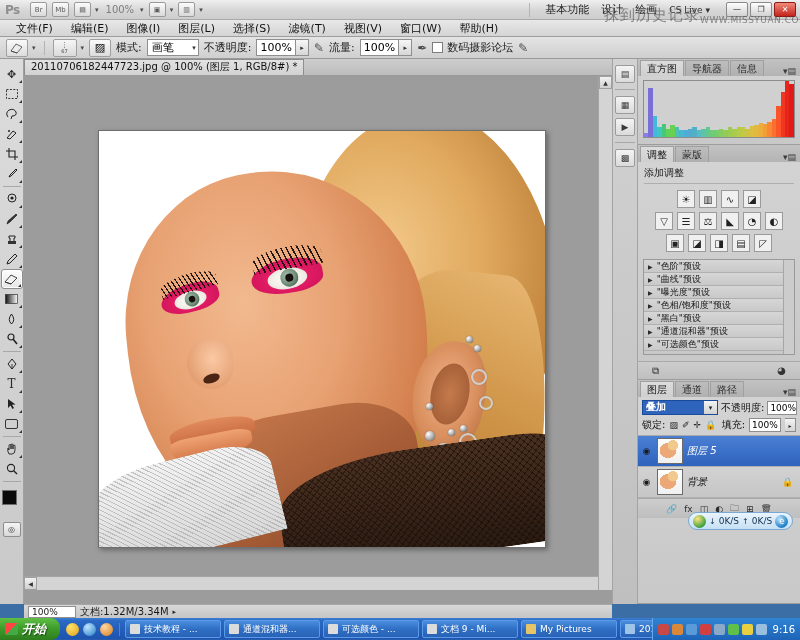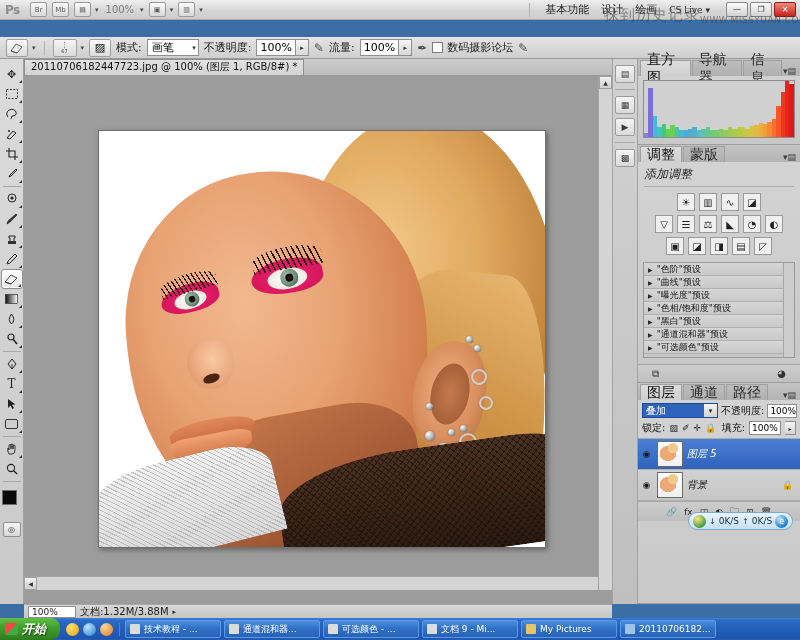--- a/index.html
+++ b/index.html
@@ -318,40 +318,40 @@
     position: absolute; left: 638px; top: 59px; width: 162px; height: 545px;
     background: #b8b8b8; display: flex; flex-direction: column;
   }
   .panel { background: linear-gradient(#d4d4d4, #c8c8c8); border-bottom: 1px solid #9d9d9d; }
   .panel-tabs {
     height: 17px; display: flex; align-items: flex-end;
     background: linear-gradient(#c2c2c2, #b4b4b4);
     padding-left: 2px;
   }
   .ptab {
-    height: 16px; padding: 0 6px; font-size: 14px; color: #2c2c2c;
+    height: 16px; padding: 0 6px; font-size: 10px; color: #2c2c2c;
     display: flex; align-items: center;
     background: linear-gradient(#bdbdbd, #b0b0b0);
     border: 1px solid #a0a0a0; border-bottom: none; margin-right: 1px;
   }
   .ptab.active {
     background: linear-gradient(#dcdcdc, #cfcfcf); color: #111;
   }
   .pmenu { margin-left: auto; padding-right: 4px; font-size: 9px; color: #3a3a3a; }
 
   
   .hist-body { padding: 4px 5px 6px 5px; }
   .hist-box {
     height: 58px; background: #d0d0d0; border: 1px solid #8d8d8d;
     position: relative; overflow: hidden; display: flex; align-items: flex-end; gap: 0;
   }
   .hbar { flex: 1 0 auto; }
 
   
-  .adj-title { font-size: 12px; color: #1f1f1f; padding: 4px 6px 3px 6px; font-style: italic; }
+  .adj-title { font-size: 10px; color: #1f1f1f; padding: 4px 6px 3px 6px; }
   .adj-rule { height: 1px; background: #aeaeae; margin: 0 6px 4px 6px; }
   .adj-row { display: flex; justify-content: center; gap: 4px; padding: 2px 0; }
   .adj-ico {
     width: 18px; height: 18px; background: #f0f0f0; border: 1px solid #9a9a9a;
     display: flex; align-items: center; justify-content: center;
     font-size: 10px; color: #222; overflow: hidden;
   }
   .preset-list {
     margin: 5px 5px 6px 5px; border: 1px solid #9a9a9a; background: #c8c8c8;
     height: 96px; overflow: hidden; position: relative;
@@ -374,22 +374,22 @@
     background: linear-gradient(#cdcdcd, #bfbfbf);
     border-top: 1px solid #a8a8a8;
   }
 
   
   .lay-row1 {
     display: flex; align-items: center; gap: 3px; padding: 3px 4px 2px 4px;
   }
   .blend-select {
     flex: 0 0 76px; height: 15px; background: #2f64bd; color: #fff;
-    border: 1px solid #1a4a9c; display: flex; align-items: flex-start;
-    padding-left: 3px; font-size: 10px;
+    border: 1px solid #1a4a9c; display: flex; align-items: flex-end;
+    padding-left: 3px; font-size: 10px; font-weight: bold;
   }
   .blend-select .arrow {
     margin-left: auto; width: 13px; height: 13px;
     background: linear-gradient(#f4f4f4, #d2d2d2); color: #222;
     display: flex; align-items: center; justify-content: center; font-size: 7px;
   }
   .lay-label { font-size: 10px; color: #111; white-space: nowrap; }
   .lay-val {
     width: 32px; height: 14px; background: #fff; border: 1px solid #8d8d8d;
     font-size: 9px; display: flex; align-items: center; padding-left: 2px; color: #000;
@@ -535,20 +535,31 @@
       <div class="ws-item">绘画</div>
       <div class="cslive"><span>CS Live</span> ▾</div>
       <div class="wbtns">
         <div class="wbtn">—</div>
         <div class="wbtn">❐</div>
         <div class="wbtn close">✕</div>
       </div>
     </div>
   </div>
 
+  <div class="menubar">
+    <div class="menu-item">文件(F)</div>
+    <div class="menu-item">编辑(E)</div>
+    <div class="menu-item">图像(I)</div>
+    <div class="menu-item">图层(L)</div>
+    <div class="menu-item">选择(S)</div>
+    <div class="menu-item">滤镜(T)</div>
+    <div class="menu-item">视图(V)</div>
+    <div class="menu-item">窗口(W)</div>
+    <div class="menu-item">帮助(H)</div>
+  </div>
 
   <div class="optbar">
     <div class="opt-tool">
       <svg width="14" height="12" viewBox="0 0 14 12">
           <polygon points="1,9 6,2 12,5 7,11" fill="#ededed" stroke="#444" stroke-width="0.8"></polygon>
           <line x1="1" y1="9" x2="7" y2="11" stroke="#444" stroke-width="0.8"></line>
         </svg>
     </div>
     <span class="tb-caret">▾</span>
     <div class="tb-sep"></div>
@@ -772,21 +783,21 @@
     <div class="wa-vscroll">
       <div class="sb-btn">▲</div>
     </div>
     <div class="wa-hscroll">
       <div class="sb-btn">◀</div>
     </div>
   </div>
 
   <div class="statusbar">
     <div class="st-zoom">100%</div>
-    <span>文档:1.32M/3.88M</span>
+    <span>文档:1.32M/3.34M</span>
     <span class="st-arrow">▸</span>
   </div>
 
   <div class="dockstrip">
     <div class="dock-ico">▤</div>
     <div class="dock-sep"></div>
     <div class="dock-ico">▦</div>
     <div class="dock-ico">▶</div>
     <div class="dock-sep"></div>
     <div class="dock-ico">▩</div>
@@ -1014,15 +1025,26 @@
       </div>
       <div class="task">
         <span class="task-ico" style="background:#e8c468"></span>
         <span>My Pictures</span>
       </div>
       <div class="task">
         <span class="task-ico" style="background:#9ec4e8"></span>
         <span>20110706182...</span>
       </div>
     </div>
+    <div class="tray">
+      <span class="tray-ico" style="background:#c84848"></span>
+      <span class="tray-ico" style="background:#d88838"></span>
+      <span class="tray-ico" style="background:#5a9ad8"></span>
+      <span class="tray-ico" style="background:#d04040"></span>
+      <span class="tray-ico" style="background:#8aa8c8"></span>
+      <span class="tray-ico" style="background:#5fc04a"></span>
+      <span class="tray-ico" style="background:#e8d040"></span>
+      <span class="tray-ico" style="background:#9abede"></span>
+      <span class="clock">9:16</span>
+    </div>
   </div>
 
 </div>
 
 </body></html>

